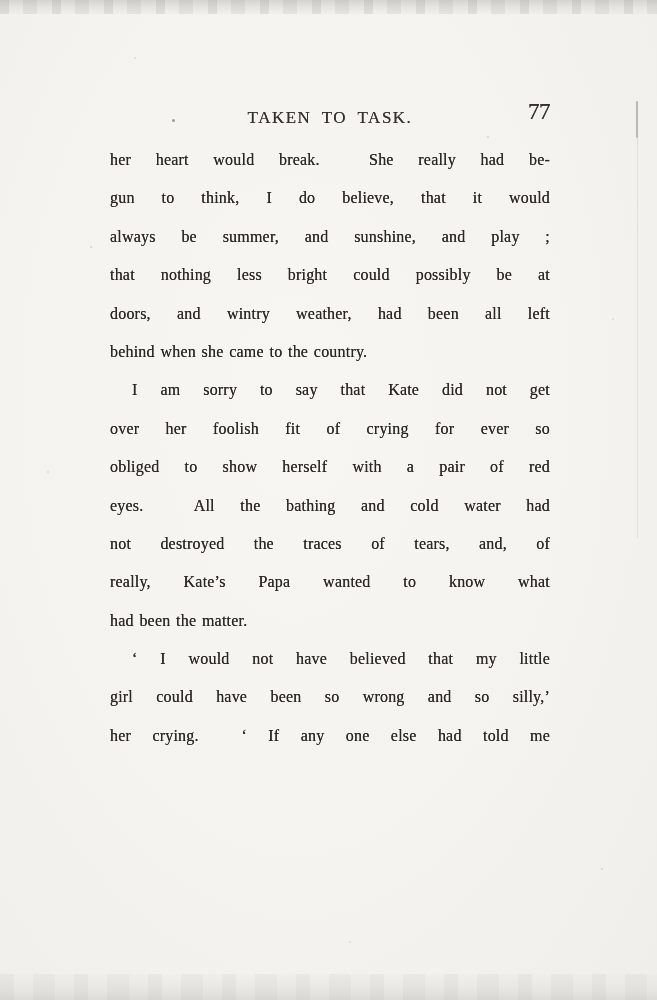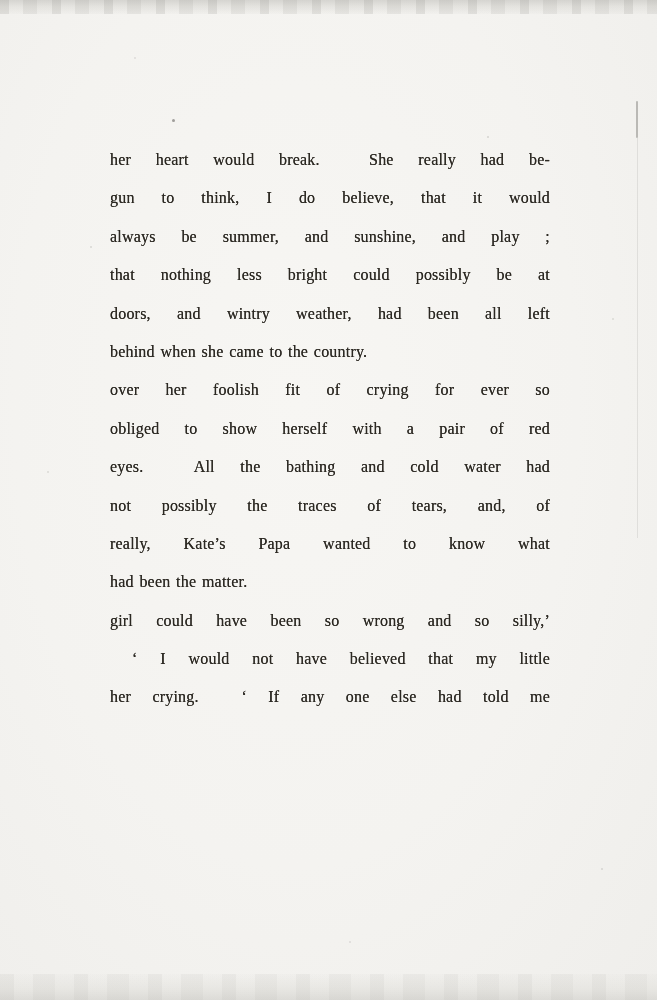--- a/index.html
+++ b/index.html
@@ -126,32 +126,37 @@
 
   <div class="speck s1"></div>
   <div class="speck s2"></div>
   <div class="speck s3"></div>
   <div class="speck s4"></div>
   <div class="speck s5"></div>
   <div class="speck s6"></div>
   <div class="speck s7"></div>
   <div class="speck s8"></div>
 
+  <div class="running-header">
+    <div class="header-title">TAKEN TO TASK.</div>
+    <div class="page-number">77</div>
+  </div>
 
   <div class="text-column" id="text-column">
       <div class="line">her heart would break.&nbsp; She really had be-</div>
       <div class="line">gun to think, I do believe, that it would</div>
       <div class="line">always be summer, and sunshine, and play ;</div>
       <div class="line">that nothing less bright could possibly be at</div>
       <div class="line">doors, and wintry weather, had been all left</div>
       <div class="line para-end">behind when she came to the country.</div>
+      <div class="line indent">I am sorry to say that Kate did not get</div>
       <div class="line">over her foolish fit of crying for ever so</div>
       <div class="line">obliged to show herself with a pair of red</div>
       <div class="line">eyes.&nbsp; All the bathing and cold water had</div>
-      <div class="line">not possibly the traces of tears, and, of</div>
+      <div class="line">not destroyed the traces of tears, and, of</div>
       <div class="line">really, Kate’s Papa wanted to know what</div>
       <div class="line para-end">had been the matter.</div>
+      <div class="line indent">‘ I would not have believed that my little</div>
       <div class="line">girl could have been so wrong and so silly,’</div>
-      <div class="line indent">‘ I would not have believed that my little</div>
       <div class="line">her crying.&nbsp; ‘ If any one else had told me</div>
     </div>
 
 </div>
 
 </body></html>

